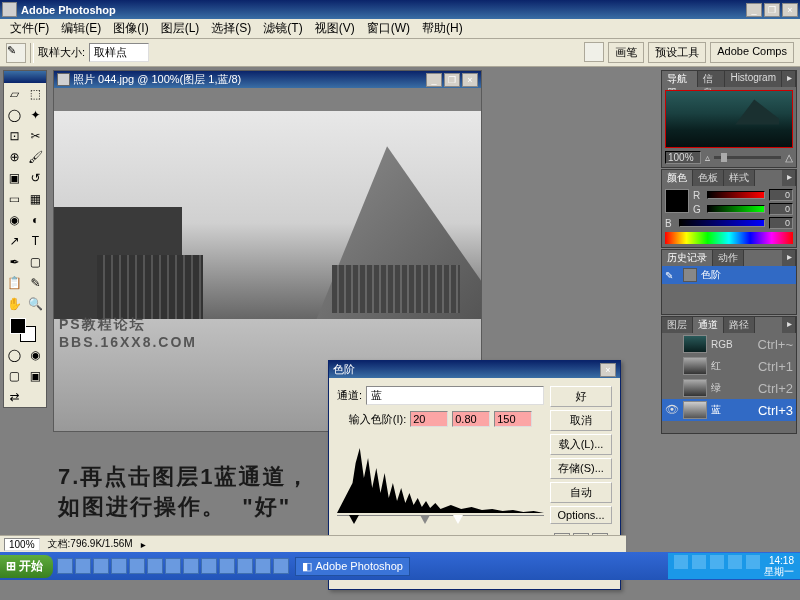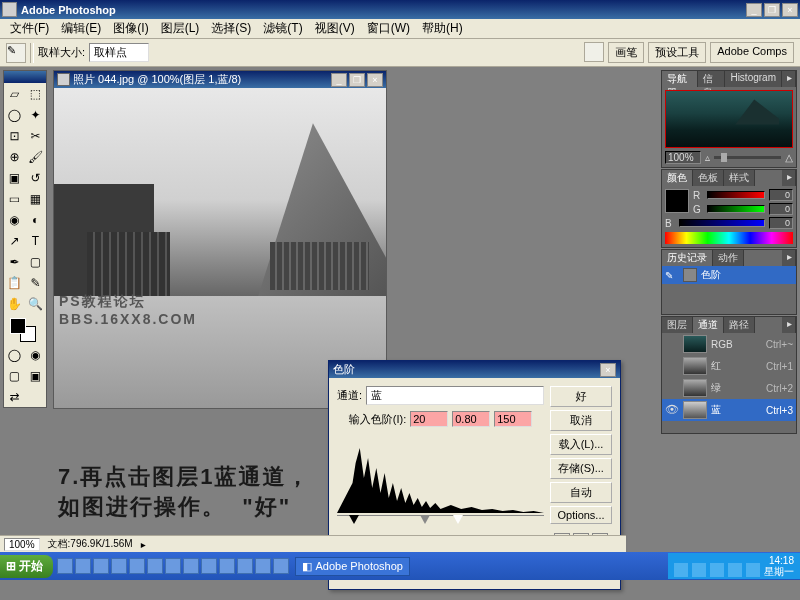--- a/index.html
+++ b/index.html
@@ -30,25 +30,25 @@
 
 .toolbox { position: absolute; left: 3px; top: 3px; width: 44px; background: #ece9d8; border: 1px solid #5a5a5a; }
 .toolbox .tbhdr { height: 12px; background: linear-gradient(#3a6ea5,#0a246a); }
 .toolbox .tools { display: grid; grid-template-columns: 1fr 1fr; }
 .tool { width: 21px; height: 21px; border: 1px solid #ece9d8; display: flex; align-items: center; justify-content: center; cursor: pointer; font-size: 12px; }
 .toolbox .swatch { height: 30px; position: relative; }
 .toolbox .fg { position: absolute; left: 6px; top: 4px; width: 16px; height: 16px; background: #000; border: 1px solid #fff; }
 .toolbox .bg { position: absolute; left: 16px; top: 12px; width: 16px; height: 16px; background: #fff; border: 1px solid #000; }
 
 
-.docwin { position: absolute; left: 53px; top: 3px; width: 334px; background: #808080; border: 1px solid #5a5a5a; }
+.docwin { position: absolute; left: 53px; top: 3px; width: 429px; background: #808080; border: 1px solid #5a5a5a; }
 .docwin .dtitle { background: linear-gradient(#0a246a,#3a6ea5); color: #fff; height: 17px; display: flex; align-items: center; padding: 0 3px; font-size: 11px; }
 .docwin .dtitle .dico { width: 13px; height: 13px; background: #d0d0d0; margin-right: 3px; border: 1px solid #666; }
 .docwin .dtitle .t { flex: 1; }
-.docwin .dbody { background: #333; height: 320px; position: relative; overflow: hidden; }
+.docwin .dbody { background: #333; height: 320px; position: relative; overflow: hidden; margin-top: 23px; }
 .docwin .photo { width: 100%; height: 100%; background: linear-gradient(to bottom, #e8e8e8 0%, #d0d0d0 35%, #888 55%, #444 75%, #222 100%); position: relative; }
 .docwin .mountain { position: absolute; left: 45%; top: 5%; width: 55%; height: 60%; background: linear-gradient(135deg, #999 0%, #555 100%); clip-path: polygon(30% 100%, 60% 10%, 100% 80%, 100% 100%); }
 .docwin .mountain2 { position: absolute; left: 0; top: 30%; width: 30%; height: 40%; background: #3a3a3a; }
 .docwin .water { position: absolute; left: 0; bottom: 0; width: 100%; height: 35%; background: linear-gradient(to bottom, #c0c0c0, #999); }
 .docwin .buildings { position: absolute; left: 10%; top: 45%; width: 25%; height: 20%; background: repeating-linear-gradient(90deg, #333 0 6px, #555 6px 8px); }
 .docwin .buildings2 { position: absolute; right: 5%; top: 48%; width: 30%; height: 15%; background: repeating-linear-gradient(90deg, #444 0 5px, #666 5px 7px); }
 
 
 .wmark { position: absolute; left: 5px; top: 205px; color: #555; font-size: 14px; font-weight: bold; letter-spacing: 2px; font-family: Arial; }
 .instruction { position: absolute; left: 58px; top: 395px; font-size: 22px; font-family: "SimHei"; color: #1a1a1a; font-weight: bold; letter-spacing: 2px; line-height: 30px; }
@@ -110,34 +110,34 @@
 .history .hrow.sel { background: #316ac5; color: #fff; }
 .history .hico { width: 14px; height: 14px; background: #888; border: 1px solid #555; }
 .history .hthumb { width: 22px; height: 18px; background: linear-gradient(#2a5a5a, #0a2020); border: 1px solid #888; }
 
 
 .channels .chrow { display: flex; align-items: center; padding: 2px 3px; color: #ddd; font-size: 10px; gap: 4px; }
 .channels .chrow.sel { background: #316ac5; color: #fff; }
 .channels .cheye { width: 14px; height: 14px; color: #ddd; font-size: 11px; text-align: center; }
 .channels .chthumb { width: 24px; height: 18px; border: 1px solid #888; }
 .channels .chrow .t { flex: 1; }
-.channels .chrow .sc { font-size: 10px; color: #bbb; }
+.channels .chrow .sc { font-size: 13px; color: #bbb; }
 .channels .chrow.sel .sc { color: #fff; }
 
 
 .statusbar { position: absolute; left: 0; bottom: 0; width: 626px; height: 17px; background: #ece9d8; border-top: 1px solid #aca899; display: flex; align-items: center; font-size: 10px; padding: 0 4px; gap: 8px; }
 .statusbar .sbox { border: 1px inset #ddd; padding: 0 4px; background: #fff; }
 
 
 .taskbar { position: absolute; left: 0; bottom: 0; width: 800px; height: 28px; background: linear-gradient(#3168d5, #2254b8); display: flex; align-items: center; z-index: 100; }
 .taskbar .start { background: linear-gradient(#5eac3c, #3a8020); color: #fff; padding: 3px 10px 3px 6px; font-weight: bold; font-size: 12px; border-radius: 0 8px 8px 0; cursor: pointer; display: flex; align-items: center; gap: 3px; }
 .taskbar .ql { display: flex; gap: 2px; padding: 0 4px; }
 .taskbar .qli { width: 16px; height: 16px; background: #6a9ae0; border: 1px solid #4070b0; cursor: pointer; }
 .taskbar .task { background: #3a74d8; border: 1px solid #2050a0; color: #fff; padding: 2px 6px; font-size: 11px; margin: 0 2px; cursor: pointer; display: flex; align-items: center; gap: 3px; }
-.taskbar .tray { margin-left: auto; background: #1a98e8; padding: 2px 6px; display: flex; align-items: flex-end; gap: 4px; color: #fff; font-size: 10px; }
+.taskbar .tray { margin-left: auto; background: #1a98e8; padding: 2px 6px; display: flex; align-items: flex-start; gap: 4px; color: #fff; font-size: 10px; }
 .taskbar .tray .trico { width: 14px; height: 14px; background: #4ab0f0; }
 .taskbar .clock { text-align: right; line-height: 11px; }
 </style>
 </head>
 <body>
 
 <div class="titlebar">
   <div class="icon"></div>
   <div class="title">Adobe Photoshop</div>
   <div class="winbtns">

